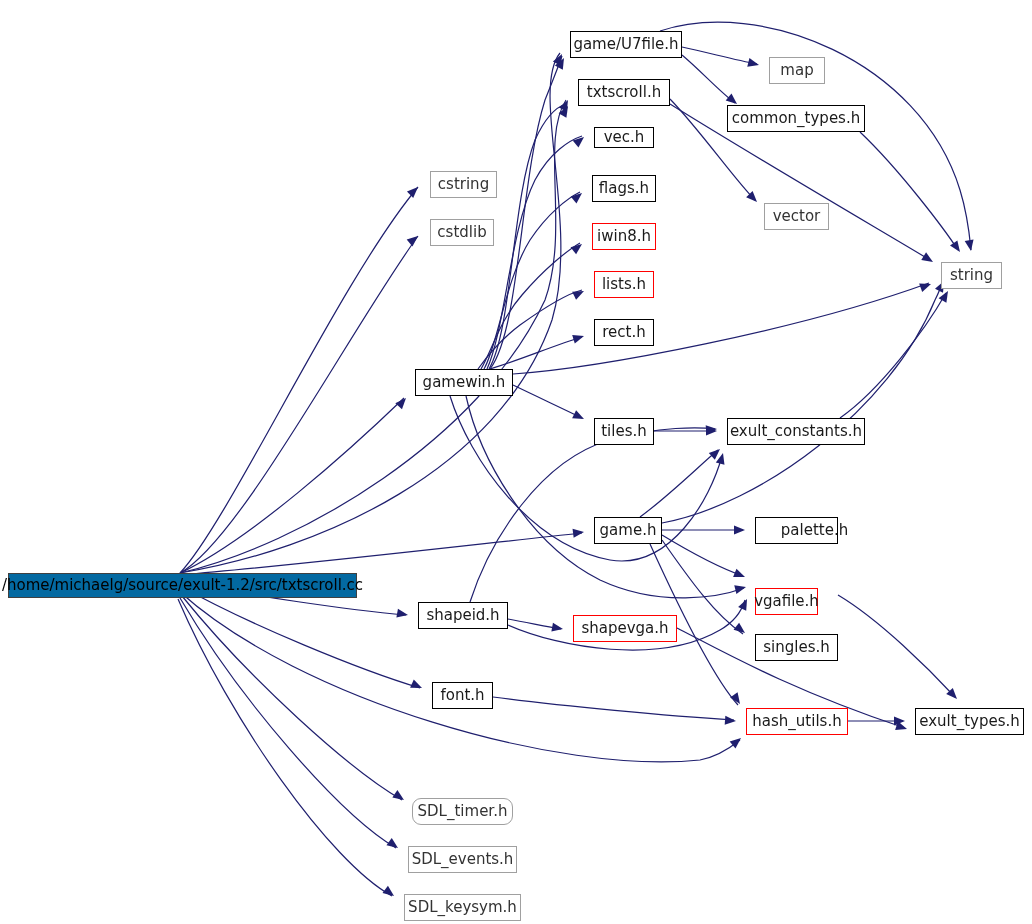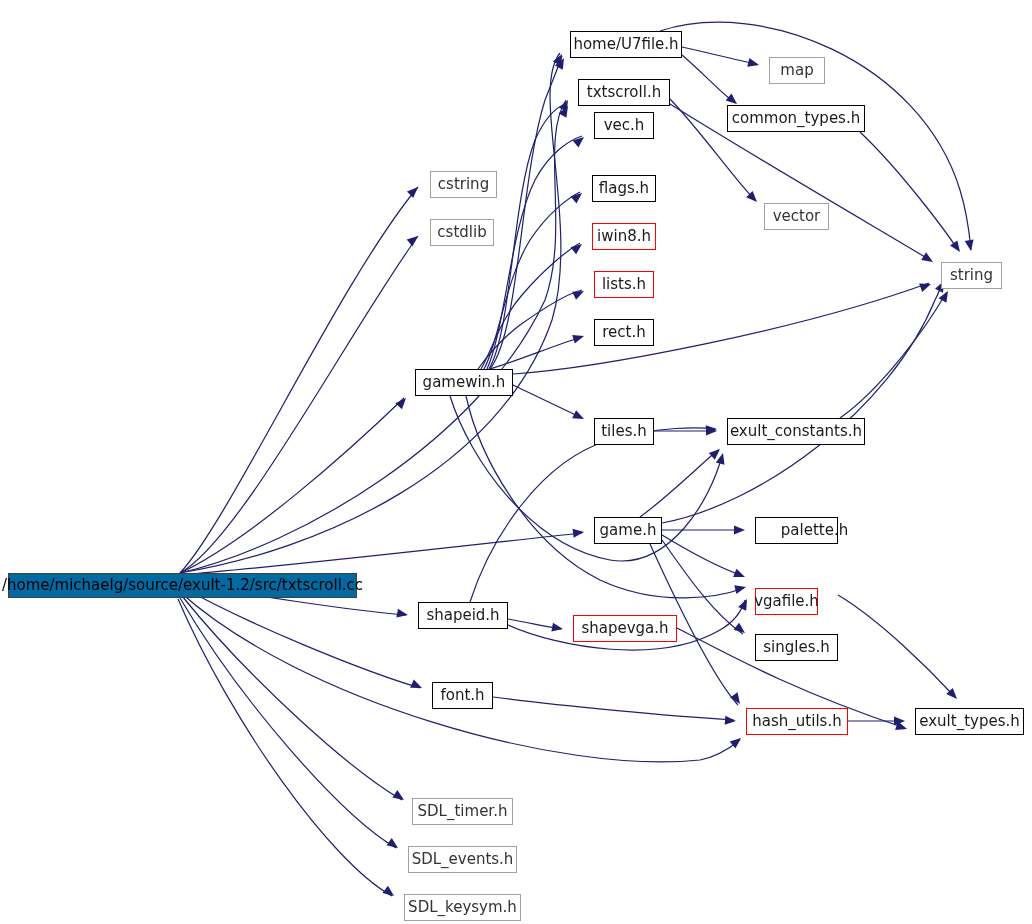--- a/index.html
+++ b/index.html
@@ -157,32 +157,32 @@
         <polygon class="arrow-head" points="0,0 -11,-4.5 -11,4.5" transform="translate(957,699) rotate(47)"></polygon>
         <polygon class="arrow-head" points="0,0 -11,-4.5 -11,4.5" transform="translate(907,729) rotate(18)"></polygon>
         <polygon class="arrow-head" points="0,0 -11,-4.5 -11,4.5" transform="translate(948,291) rotate(-60)"></polygon>
       </g>
   </svg>
   <div id="nodes-layer">
       <div class="node root" style="left: 8px; top: 573px; width: 349px; height: 25px;">
         <span class="node-label">/home/michaelg/source/exult-1.2/src/txtscroll.cc</span>
       </div>
       <div class="node" style="left: 570px; top: 31px; width: 112px; height: 27px;">
-        <span class="node-label">home/U7file.h</span>
+        <span class="node-label">game/U7file.h</span>
       </div>
       <div class="node sys" style="left: 769px; top: 57px; width: 56px; height: 27px;">
         <span class="node-label">map</span>
       </div>
       <div class="node" style="left: 578px; top: 79px; width: 92px; height: 27px;">
         <span class="node-label">txtscroll.h</span>
       </div>
       <div class="node" style="left: 727px; top: 105px; width: 138px; height: 27px;">
         <span class="node-label">common_types.h</span>
       </div>
-      <div class="node" style="left: 594px; top: 112px; width: 60px; height: 27px;">
+      <div class="node" style="left: 594px; top: 127px; width: 60px; height: 21px;">
         <span class="node-label">vec.h</span>
       </div>
       <div class="node sys" style="left: 430px; top: 171px; width: 67px; height: 27px;">
         <span class="node-label">cstring</span>
       </div>
       <div class="node" style="left: 592px; top: 175px; width: 64px; height: 27px;">
         <span class="node-label">flags.h</span>
       </div>
       <div class="node sys" style="left: 764px; top: 203px; width: 65px; height: 27px;">
         <span class="node-label">vector</span>
@@ -231,21 +231,21 @@
       </div>
       <div class="node" style="left: 432px; top: 682px; width: 61px; height: 27px;">
         <span class="node-label">font.h</span>
       </div>
       <div class="node red" style="left: 746px; top: 708px; width: 102px; height: 27px;">
         <span class="node-label">hash_utils.h</span>
       </div>
       <div class="node" style="left: 915px; top: 708px; width: 109px; height: 27px;">
         <span class="node-label">exult_types.h</span>
       </div>
-      <div class="node sys" style="left: 412px; top: 798px; width: 101px; height: 27px;">
+      <div class="node sys" style="left: 412px; top: 798px; width: 101px; height: 27px; border-radius: 9px;">
         <span class="node-label">SDL_timer.h</span>
       </div>
       <div class="node sys" style="left: 408px; top: 846px; width: 109px; height: 27px;">
         <span class="node-label">SDL_events.h</span>
       </div>
       <div class="node sys" style="left: 404px; top: 894px; width: 117px; height: 27px;">
         <span class="node-label">SDL_keysym.h</span>
       </div>
     </div>
 </div>

